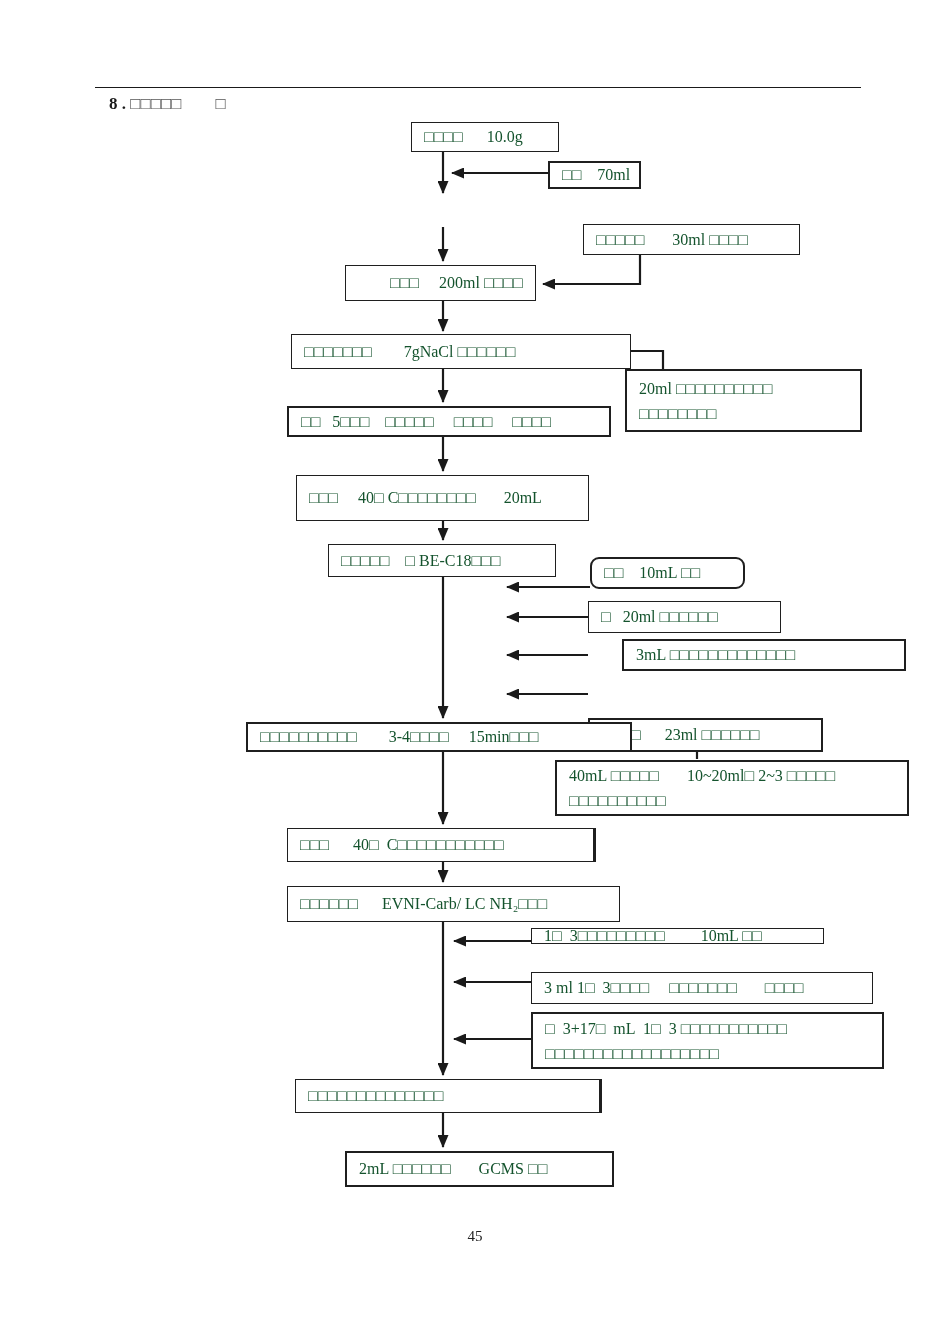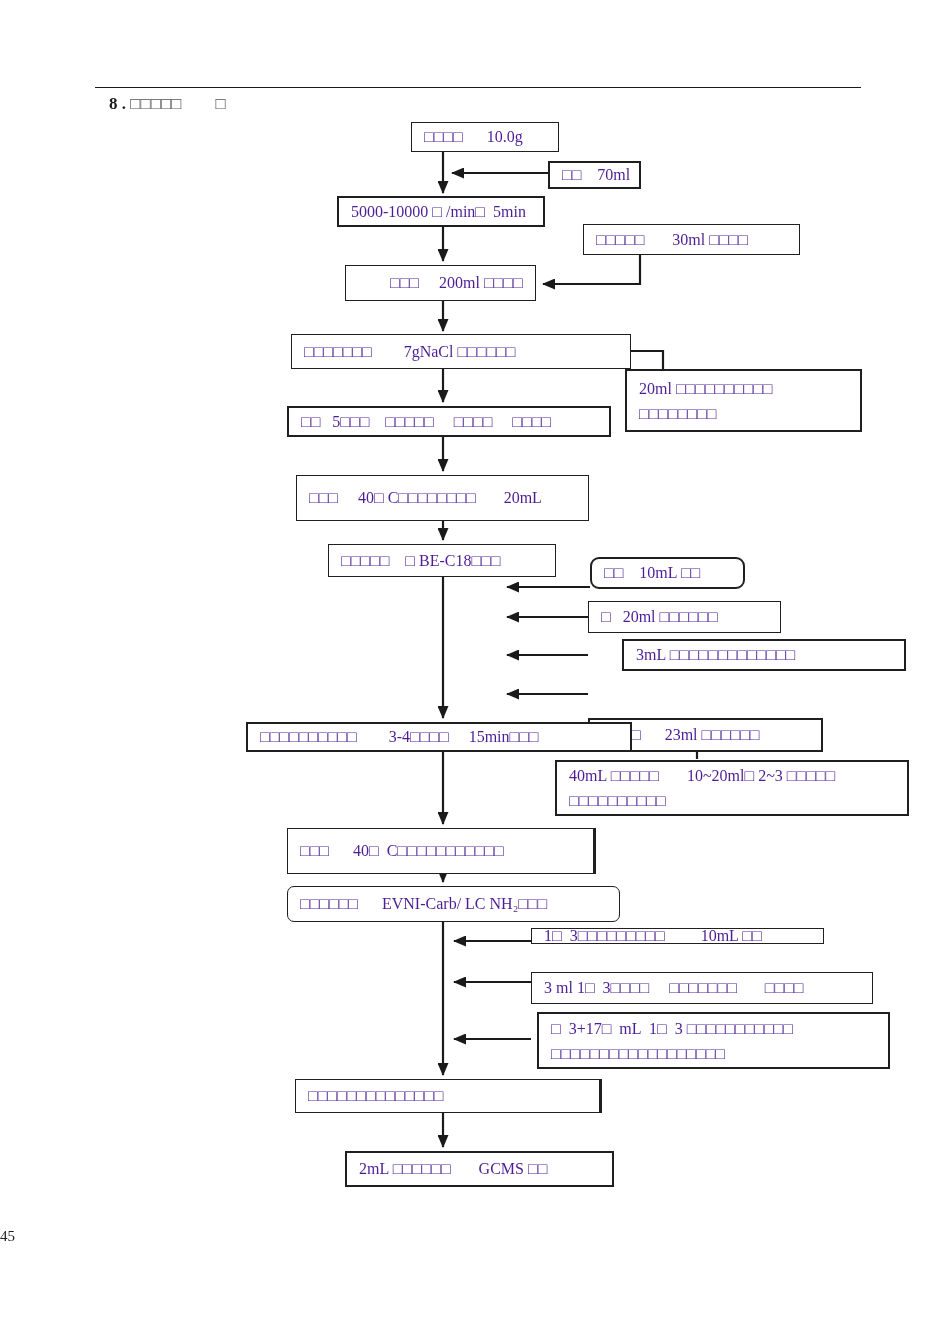--- a/index.html
+++ b/index.html
@@ -9,52 +9,52 @@
     font-family:"Liberation Serif","DejaVu Serif",serif;color:#1a1a1a;
   }
   .top-rule{position:absolute;left:95px;top:87px;width:766px;height:0;
     border-top:1.6px solid #1a1a1a;}
   .doc-title{position:absolute;left:109px;top:94px;font-size:17px;white-space:pre;}
   .doc-title .num{font-weight:bold;}
   .doc-title .tofu{color:#555;}
   .fbox{
     position:absolute;background:#fff;border:1.5px solid #1f1f1f;
     display:flex;align-items:center;box-sizing:border-box;
-    font-size:16px;white-space:pre;padding-left:12px;color:#4c1d95;
+    font-size:16px;white-space:pre;padding-left:12px;color:#14532d;
   }
   .fbox.two{flex-direction:column;align-items:flex-start;justify-content:center;
     line-height:25px;}
   .b2{border-width:2px;}
   .b25{border-width:2.5px;margin-left:34px;}
   .br3{border-right-width:3px;}
   svg.connectors{position:absolute;left:0;top:0;pointer-events:none;}
   .page-number{position:absolute;left:0;top:1228px;width:950px;
-    text-align:left;font-size:15px;color:#222;}
+    text-align:center;font-size:15px;color:#222;}
   
   .bx-sample   {left:411px;top:122px;width:148px;height:30px;}
   .bx-water70  {left:548px;top:161px;width:93px; height:28px;}
   .bx-homog    {left:337px;top:196px;width:208px;height:31px;}
   .bx-acn30    {left:583px;top:224px;width:217px;height:31px;}
   .bx-tube200  {left:345px;top:265px;width:191px;height:36px;padding-left:44px;}
   .bx-nacl     {left:291px;top:334px;width:340px;height:35px;}
   .bx-note20   {left:625px;top:369px;width:237px;height:63px;}
   .bx-shake5   {left:287px;top:406px;width:324px;height:31px;}
   .bx-evap40a  {left:296px;top:475px;width:293px;height:46px;}
   .bx-bec18    {left:328px;top:544px;width:228px;height:33px;}
   .bx-water10  {left:590px;top:557px;width:155px;height:32px;border-radius:9px;}
   .bx-elute20  {left:588px;top:601px;width:193px;height:32px;}
   .bx-elute3   {left:588px;top:639px;width:284px;height:32px;}
   .bx-mix23    {left:588px;top:718px;width:235px;height:34px;}
   .bx-degrade  {left:246px;top:722px;width:386px;height:30px;}
   .bx-note40   {left:521px;top:760px;width:354px;height:56px;}
-  .bx-evap40b  {left:287px;top:828px;width:309px;height:46px;}
-  .bx-spe      {left:287px;top:886px;width:333px;height:36px;border-radius:7px;}
+  .bx-evap40b  {left:287px;top:828px;width:309px;height:34px;}
+  .bx-spe      {left:287px;top:886px;width:333px;height:36px;}
   .bx-ratio13  {left:531px;top:928px;width:293px;height:16px;}
   .bx-ml3      {left:531px;top:972px;width:342px;height:32px;}
-  .bx-ratio317 {left:531px;top:1012px;width:353px;height:57px;margin-left:6px;}
+  .bx-ratio317 {left:531px;top:1012px;width:353px;height:57px;}
   .bx-transfer {left:295px;top:1079px;width:307px;height:34px;}
   .bx-gcms     {left:311px;top:1151px;width:269px;height:36px;}
 </style>
 </head>
 <body>
 
 <div class="page">
 
   <div class="top-rule"></div>
 
@@ -91,21 +91,20 @@
       <line x1="531" y1="941" x2="454" y2="941" marker-end="url(#ah)"></line>
       <line x1="531" y1="982" x2="454" y2="982" marker-end="url(#ah)"></line>
       <line x1="531" y1="1039" x2="454" y2="1039" marker-end="url(#ah)"></line>
     </g>
   </svg>
 
   <div class="fbox bx-sample"><span>□□□□      10.0g</span></div>
 
   <div class="fbox bx-water70 b2"><span>□□    70ml</span></div>
 
-  <div class="fbox bx-homog b2"><span>5000-10000 □ /min□  5min</span></div>
 
   <div class="fbox bx-acn30"><span>□□□□□       30ml □□□□</span></div>
 
   <div class="fbox bx-tube200"><span>□□□     200ml □□□□</span></div>
 
   <div class="fbox bx-nacl"><span>□□□□□□□        7gNaCl □□□□□□</span></div>
 
   <div class="fbox bx-note20 two b2">
     <div>20ml □□□□□□□□□□</div>
     <div>□□□□□□□□</div>

